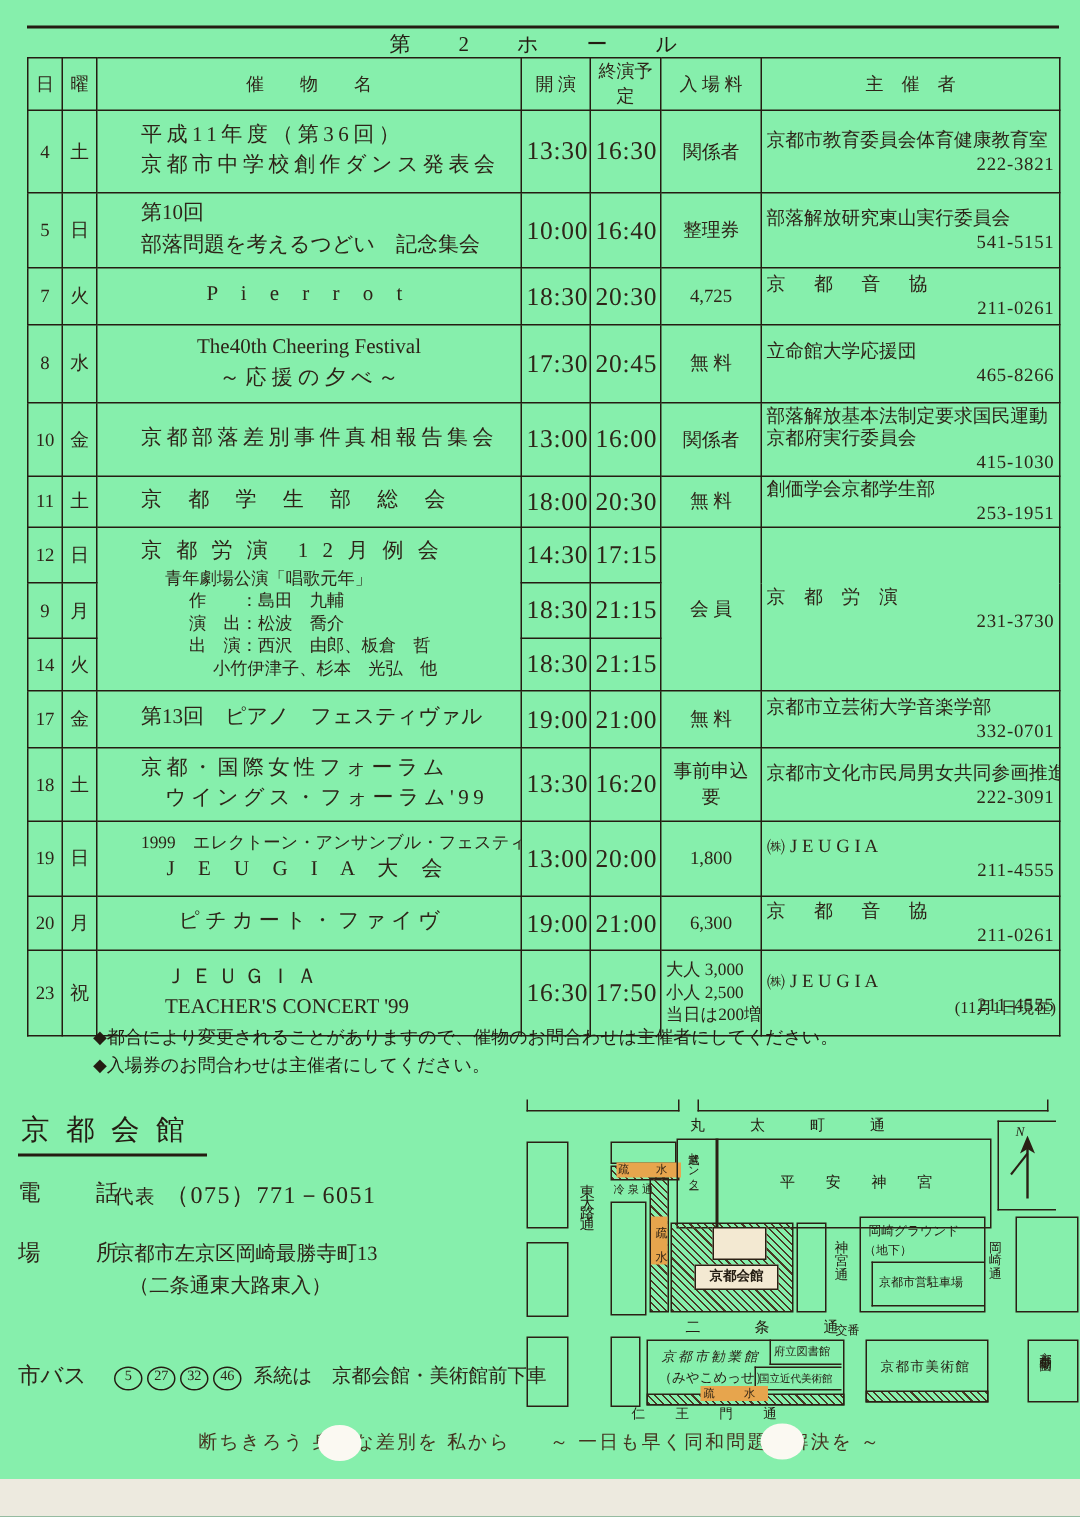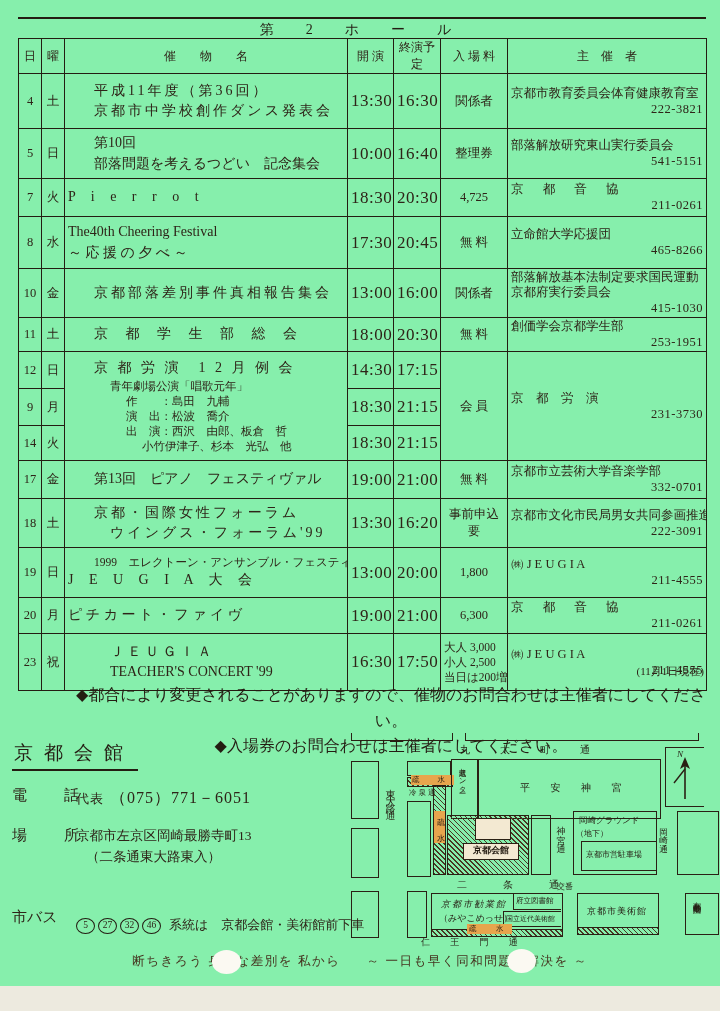--- a/index.html
+++ b/index.html
@@ -18,44 +18,44 @@
   table.sched th,table.sched td{border:1.6px solid #241c12;padding:1px 3px;overflow:hidden;}
   table.sched th{font-weight:normal;font-size:12px;height:15px;padding:0;}
   td.c-day,td.c-wd{text-align:center;font-size:12.5px;}
   td.c-st,td.c-en{text-align:center;font-size:17px;letter-spacing:.5px;}
   td.c-fee{text-align:center;font-size:12.5px;}
   td.c-fee .fee-line{font-size:11.5px;text-align:left;line-height:15px;white-space:nowrap;}
   td.c-ev{vertical-align:middle;}
   .tl{font-size:14px;line-height:1.45;padding-left:26px;white-space:nowrap;}
   .tl.sp{letter-spacing:3px;}
   .tl.sp2{letter-spacing:7px;}
-  .tl.ctr{text-align:left;padding-left:0;}
+  .tl.ctr{text-align:center;padding-left:0;}
   .tl.wide{letter-spacing:6px;}
   .tl.small{font-size:11.5px;line-height:15px;}
   .tl.ind1{padding-left:42px;}
   .tl.ind2{padding-left:58px;}
   .tl.ind3{padding-left:74px;}
   td.c-org{vertical-align:middle;}
   .org-line{font-size:12.5px;line-height:15px;white-space:nowrap;}
   .org-line.sp{letter-spacing:8px;}
   .phone{font-size:12.5px;text-align:right;margin-top:1px;letter-spacing:.5px;}
   .asof{position:absolute;top:664px;right:16px;font-size:11px;}
-  .notes{position:absolute;left:62px;top:682px;font-size:16px;line-height:1.6;color:#241c12;text-align:center;}
+  .notes{position:absolute;left:62px;top:682px;font-size:12px;line-height:1.6;color:#241c12;}
   
   .venue{position:absolute;left:12px;top:740px;width:330px;}
   .venue-name{display:inline-block;font-size:19px;letter-spacing:11px;color:#241c12;
     border-bottom:2px solid #241c12;padding:0 4px 3px 2px;}
   .vrow{display:flex;margin-top:15px;align-items:flex-start;}
   .vlabel{width:64px;flex:none;font-size:15px;letter-spacing:11px;white-space:nowrap;}
   .vlabel.bus{letter-spacing:0;}
   .vval{font-size:13.5px;line-height:1.55;}
   .phone-big{font-size:16px;letter-spacing:1px;}
   .phone-big .pfx{font-size:13px;margin-right:6px;}
   .addr2{padding-left:10px;}
-  .busline{font-size:13px;margin-bottom:6px;white-space:nowrap;margin-top:8px;}
+  .busline{font-size:13px;margin-bottom:6px;white-space:nowrap;}
   .busline.l2{padding-left:38px;}
   .cnum{display:inline-block;min-width:13px;padding:0 2px;height:14px;line-height:13px;
     border:1.2px solid #241c12;border-radius:50%;text-align:center;font-size:9.5px;
     margin-right:3px;vertical-align:1px;}
   .bustext{margin-left:5px;}
   
   .map{position:absolute;left:345px;top:733px;width:372px;height:212px;font-size:9px;color:#241c12;}
   .blk{position:absolute;border:1.5px solid #2a2014;}
   .noborder-top{border-top:none;}
   .hatch{background:repeating-linear-gradient(45deg,#4a3823 0 1px,transparent 1px 3.5px);}

